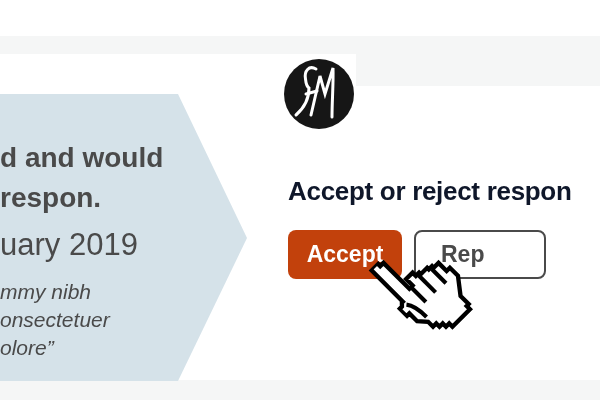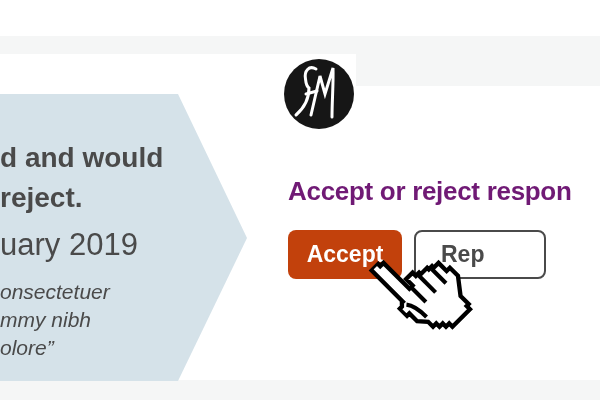--- a/index.html
+++ b/index.html
@@ -23,21 +23,21 @@
   .t-headline{font-size:28px;font-weight:bold;line-height:40px;white-space:nowrap;}
   .t-date{font-size:31px;line-height:30px;margin-top:12px;white-space:nowrap;}
   .t-quote{font-size:21px;font-style:italic;line-height:28px;margin-top:18px;white-space:nowrap;}
 
   
   .logo{position:absolute;left:283px;top:20px;width:72px;height:76px;}
 
   
   .panel-heading{
     position:absolute;left:288px;top:140px;width:312px;overflow:hidden;
-    font-size:26px;font-weight:bold;color:#701a75;white-space:nowrap;letter-spacing:-0.3px;
+    font-size:26px;font-weight:bold;color:#0f172a;white-space:nowrap;letter-spacing:-0.3px;
   }
   .btn-row{position:absolute;left:288px;top:194px;display:flex;gap:12px;}
   .btn{
     height:49px;border-radius:8px;display:flex;align-items:center;justify-content:center;
     font-size:23px;font-weight:bold;box-sizing:border-box;font-family:"Liberation Sans",sans-serif;
     padding:0;cursor:pointer;
   }
   .btn-primary{width:114px;background:#c2410c;border:none;color:#ffffff;}
   .btn-secondary{width:112px;background:#ffffff;border:2px solid #4a4a4a;color:#4a4a4a;}
   .btn-reply{width:132px;justify-content:flex-start;padding-left:25px;}
@@ -53,25 +53,25 @@
 
 <div class="screen">
 
   <div class="card card-left"></div>
   <div class="card card-right"></div>
   <div class="bottom-band"></div>
 
   <div class="arrow">
     <div class="arrow-inner">
       <div class="t-headline">d and would</div>
-      <div class="t-headline">reject.</div>
+      <div class="t-headline">respon.</div>
       <div class="t-date">uary 2019</div>
       <div class="t-quote">
+        <div>mmy nibh</div>
         <div>onsectetuer</div>
-        <div>mmy nibh</div>
         <div>olore”</div>
       </div>
     </div>
   </div>
 
   <svg class="logo" viewBox="0 0 72 76" aria-hidden="true">
     <circle cx="36" cy="38" r="35" fill="#161616"></circle>
     <g fill="none" stroke="#ffffff" stroke-width="3" stroke-linecap="round" stroke-linejoin="miter">
       <path d="M33,13 C26,9 21,15 22.5,23 C23,28 24.5,31 26,32 C26,42 21,52 13,59"></path>
       <path d="M23,38 L34,35"></path>

